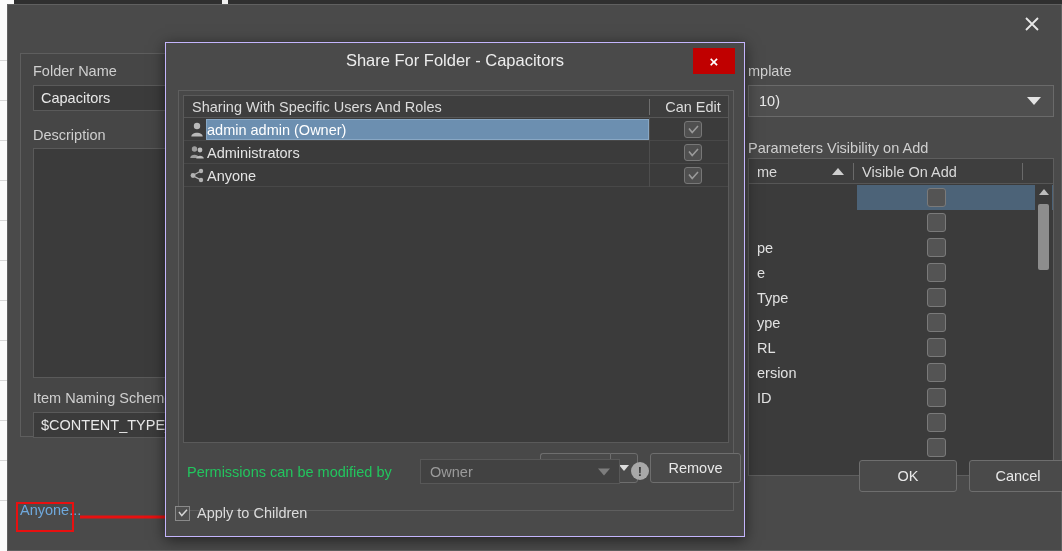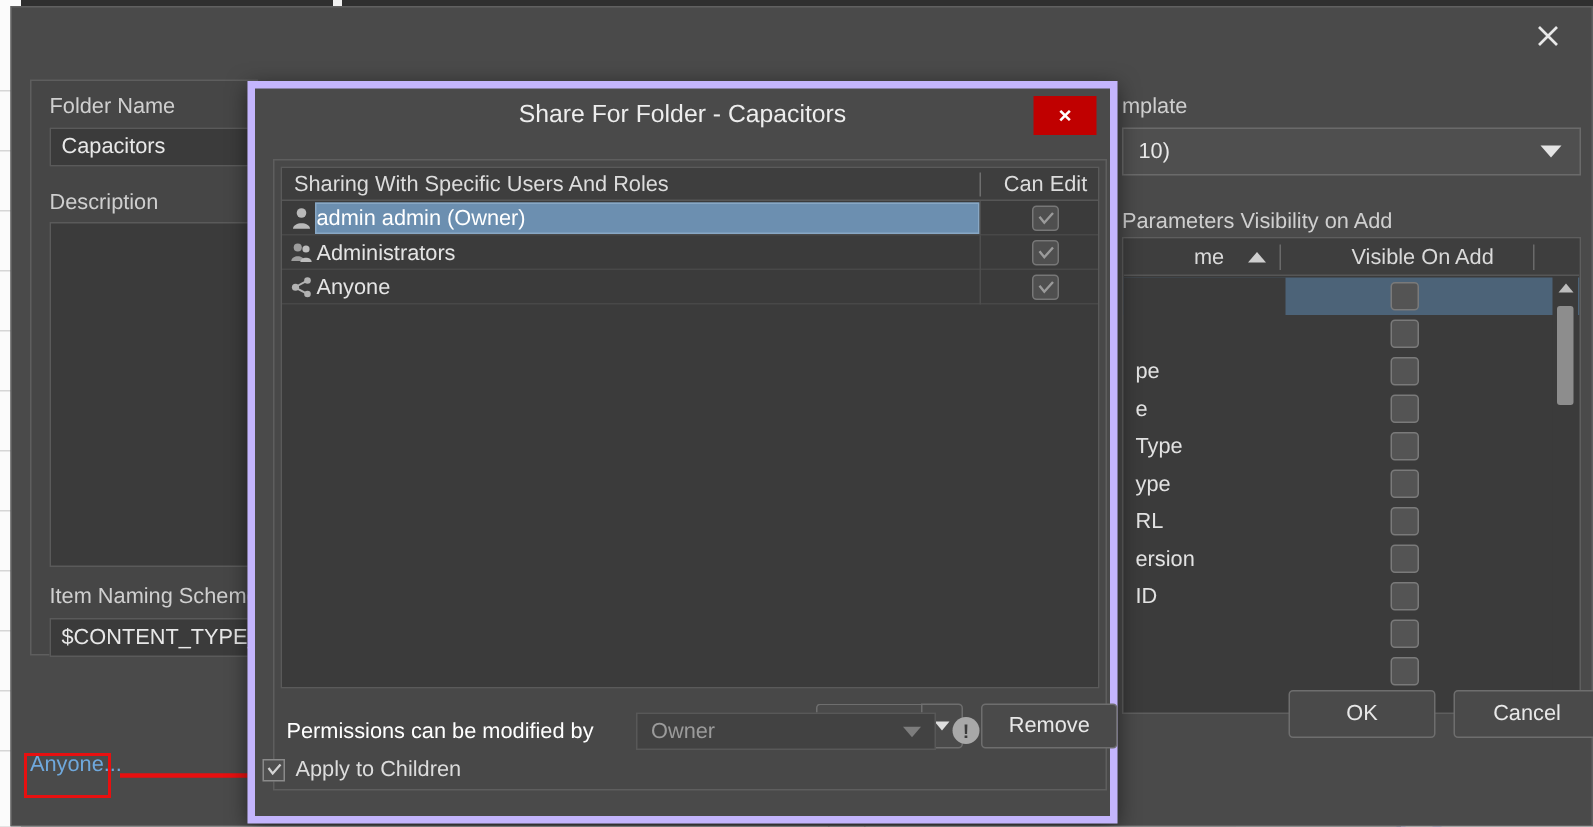--- a/index.html
+++ b/index.html
@@ -65,21 +65,21 @@
   .annot-arrow { position:absolute; left:72px; top:466px; width:100px; height:12px; }
   .combo { background:#4f4f4f; border:1px solid #6a6a6a; color:#e8e8e8; font-size:14.5px;
       display:flex; align-items:center; padding:0 10px; position:relative; }
   .combo .caret { position:absolute; right:12px; top:50%; transform:translateY(-50%);
       width:0;height:0;border-left:7px solid transparent;border-right:7px solid transparent;border-top:8px solid #e4e4e4; }
 
   .ptable { position:absolute; border:1px solid #5e5e5e; background:#3b3b3b; overflow:hidden; }
   .ptable-head { position:absolute; left:0; top:0; right:0; height:25px; background:#3e3e3e;
       border-bottom:1px solid #565656; }
   .ph { position:absolute; top:0; height:25px; display:flex; align-items:center;
-      color:#d9d9d9; font-size:14.5px; padding-left:8px;margin-left:39px; }
+      color:#d9d9d9; font-size:14.5px; padding-left:8px; }
   .ph-sep { position:absolute; top:4px; width:1px; height:17px; background:#6a6a6a; }
   .sort-caret { position:absolute; width:0;height:0;border-left:6px solid transparent;
       border-right:6px solid transparent;border-bottom:7px solid #cfcfcf; }
   .prow { position:absolute; left:0; right:0; height:25px; }
   .prow.sel { background:#4c6378; }
   .prow .pname { position:absolute; left:8px; top:0; height:25px; display:flex; align-items:center;
       color:#e2e2e2; font-size:14.5px; white-space:nowrap; }
   .prow.sel .pname-bg { position:absolute; left:0; top:0; width:108px; height:25px; background:#3b3b3b; }
   .pchk { position:absolute; width:19px; height:19px; background:#545454; border:1px solid #7a7a7a; border-radius:3px; }
   .pscroll { position:absolute; right:1px; top:25px; bottom:1px; width:17px; background:#3b3b3b; }
@@ -88,21 +88,21 @@
   .pscroll .up { top:0; } .pscroll .dn { bottom:0; }
   .arw-u { width:0;height:0;border-left:5px solid transparent;border-right:5px solid transparent;border-bottom:6px solid #bdbdbd; }
   .arw-d { width:0;height:0;border-left:5px solid transparent;border-right:5px solid transparent;border-top:6px solid #bdbdbd; }
   .pscroll .thumb { position:absolute; left:3px; top:20px; width:11px; height:66px; background:#8d8d8d; border-radius:2px; }
 
   .btn { background:#4a4a4a; border:1px solid #6e6e6e; border-radius:3px;
       color:#e8e8e8; font-size:14.5px; display:flex; align-items:center; justify-content:center; }
 
   
   .sharedlg { position:absolute; left:165px; top:42px; width:580px; height:495px;
-      background:#4a4a4a; border:5px solid #c4b5fd; box-shadow:0 3px 14px rgba(0,0,0,.55);margin-top:12px; }
+      background:#4a4a4a; border:1px solid #c4b5fd; box-shadow:0 3px 14px rgba(0,0,0,.55); }
   .sd-title { position:absolute; left:0; top:0; width:100%; height:34px;
       display:flex; align-items:center; justify-content:center; color:#ededed; font-size:16.5px; }
   .sd-close { position:absolute; right:9px; top:5px; width:42px; height:26px; background:#c00000;
       display:flex; align-items:center; justify-content:center; color:#fff; font-size:15px; font-weight:bold; }
 
   .sd-panel { position:absolute; left:12px; top:47px; width:556px; height:421px;
       border:1px solid #5e5e5e; background:#484848; }
 
   .ulist { position:absolute; left:4px; top:4px; width:546px; height:348px;
       background:#3b3b3b; border:1px solid #5a5a5a; }
@@ -121,21 +121,21 @@
       background:#6c8fb0; border:1px solid #88a7c4; }
   .urow.sel .uname { color:#ffffff; }
   .urow .vsep { position:absolute; left:465px; top:0; width:1px; height:23px; background:#4e4e4e; }
   .ckbx { position:absolute; left:500px; top:3px; width:18px; height:17px;
       background:#4f4f4f; border:1px solid #777; border-radius:3px;
       display:flex; align-items:center; justify-content:center; }
   .ckbx svg { display:block; }
 
   .perm-row { position:absolute; left:8px; top:368px; width:540px; height:26px;
       display:flex; align-items:center; }
-  .perm-label { color:#ffffff; font-size:14.5px; }
+  .perm-label { color:#22c55e; font-size:14.5px; }
   .perm-combo { position:absolute; left:233px; top:0; width:200px; height:25px;
       background:#424242; border:1px solid #585858; color:#9b9b9b; font-size:14.5px;
       display:flex; align-items:center; padding:0 9px; }
   .perm-combo .caret { position:absolute; right:9px; top:50%; transform:translateY(-50%);
       width:0;height:0;border-left:6px solid transparent;border-right:6px solid transparent;border-top:7px solid #7d7d7d; }
   .info-ico { position:absolute; left:444px; top:3px; width:18px; height:18px; border-radius:50%;
       background:#a8a8a8; color:#3b3b3b; font-size:13px; font-weight:bold;
       display:flex; align-items:center; justify-content:center; }
 
   .sd-foot { position:absolute; left:0; bottom:0; width:100%; height:46px; }

